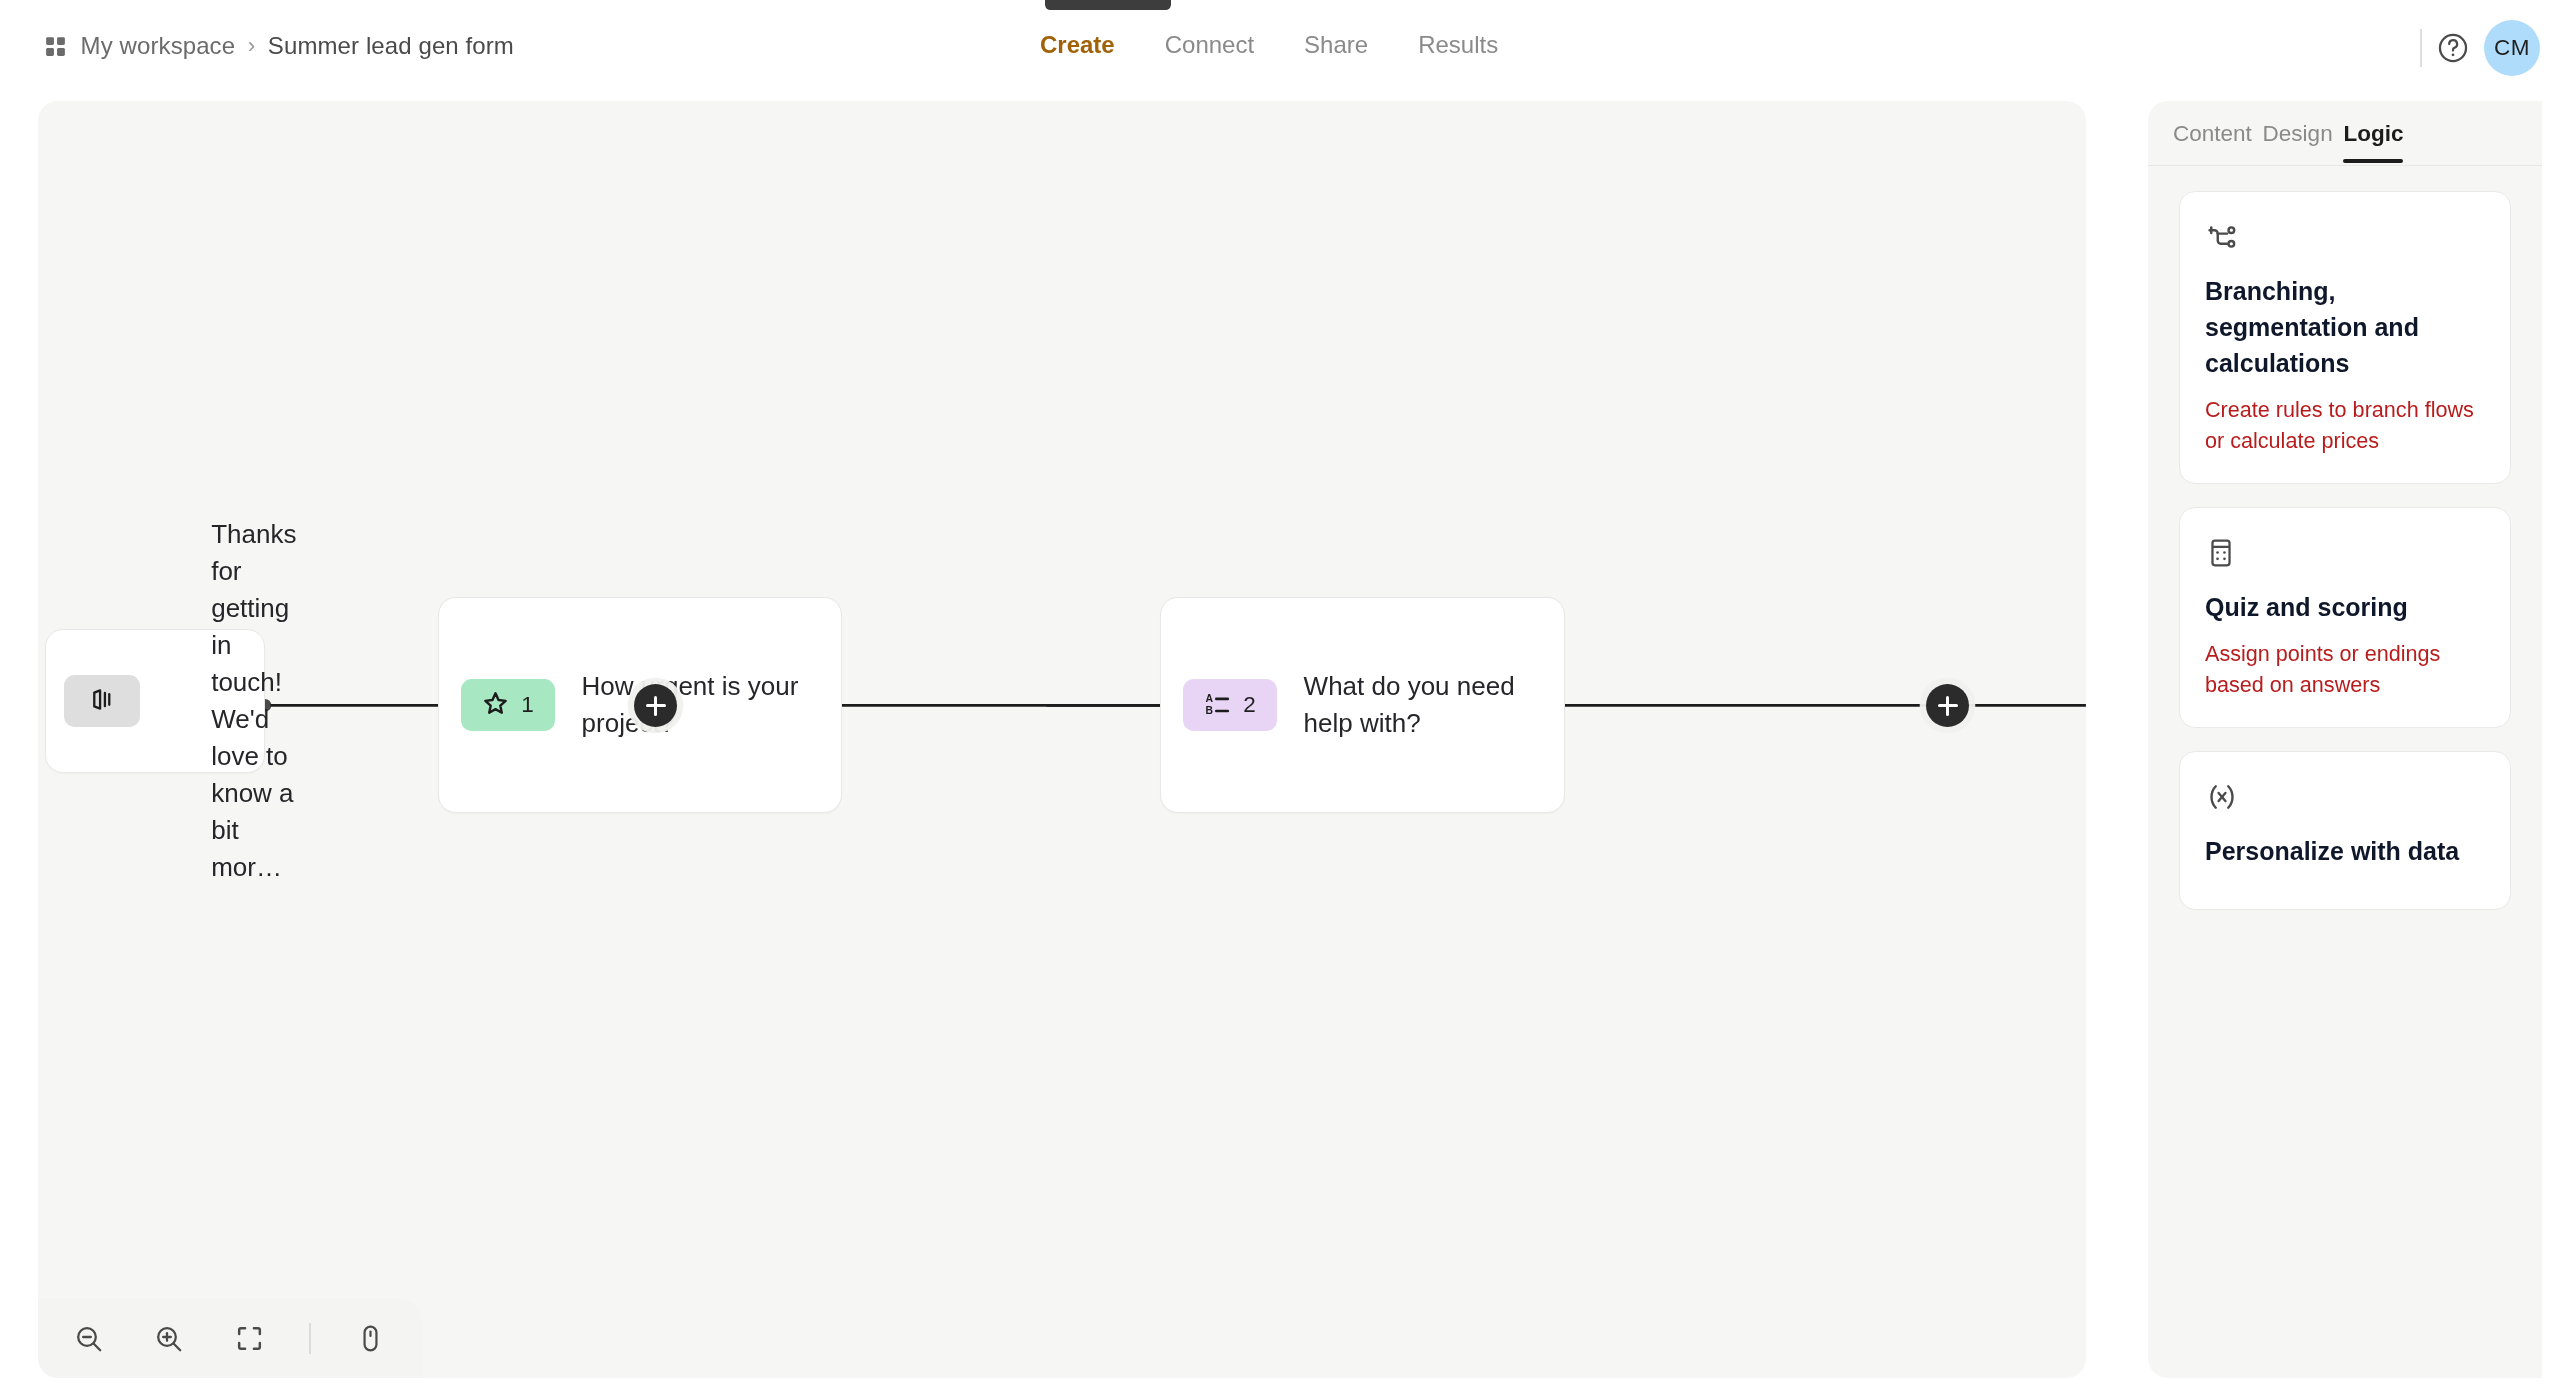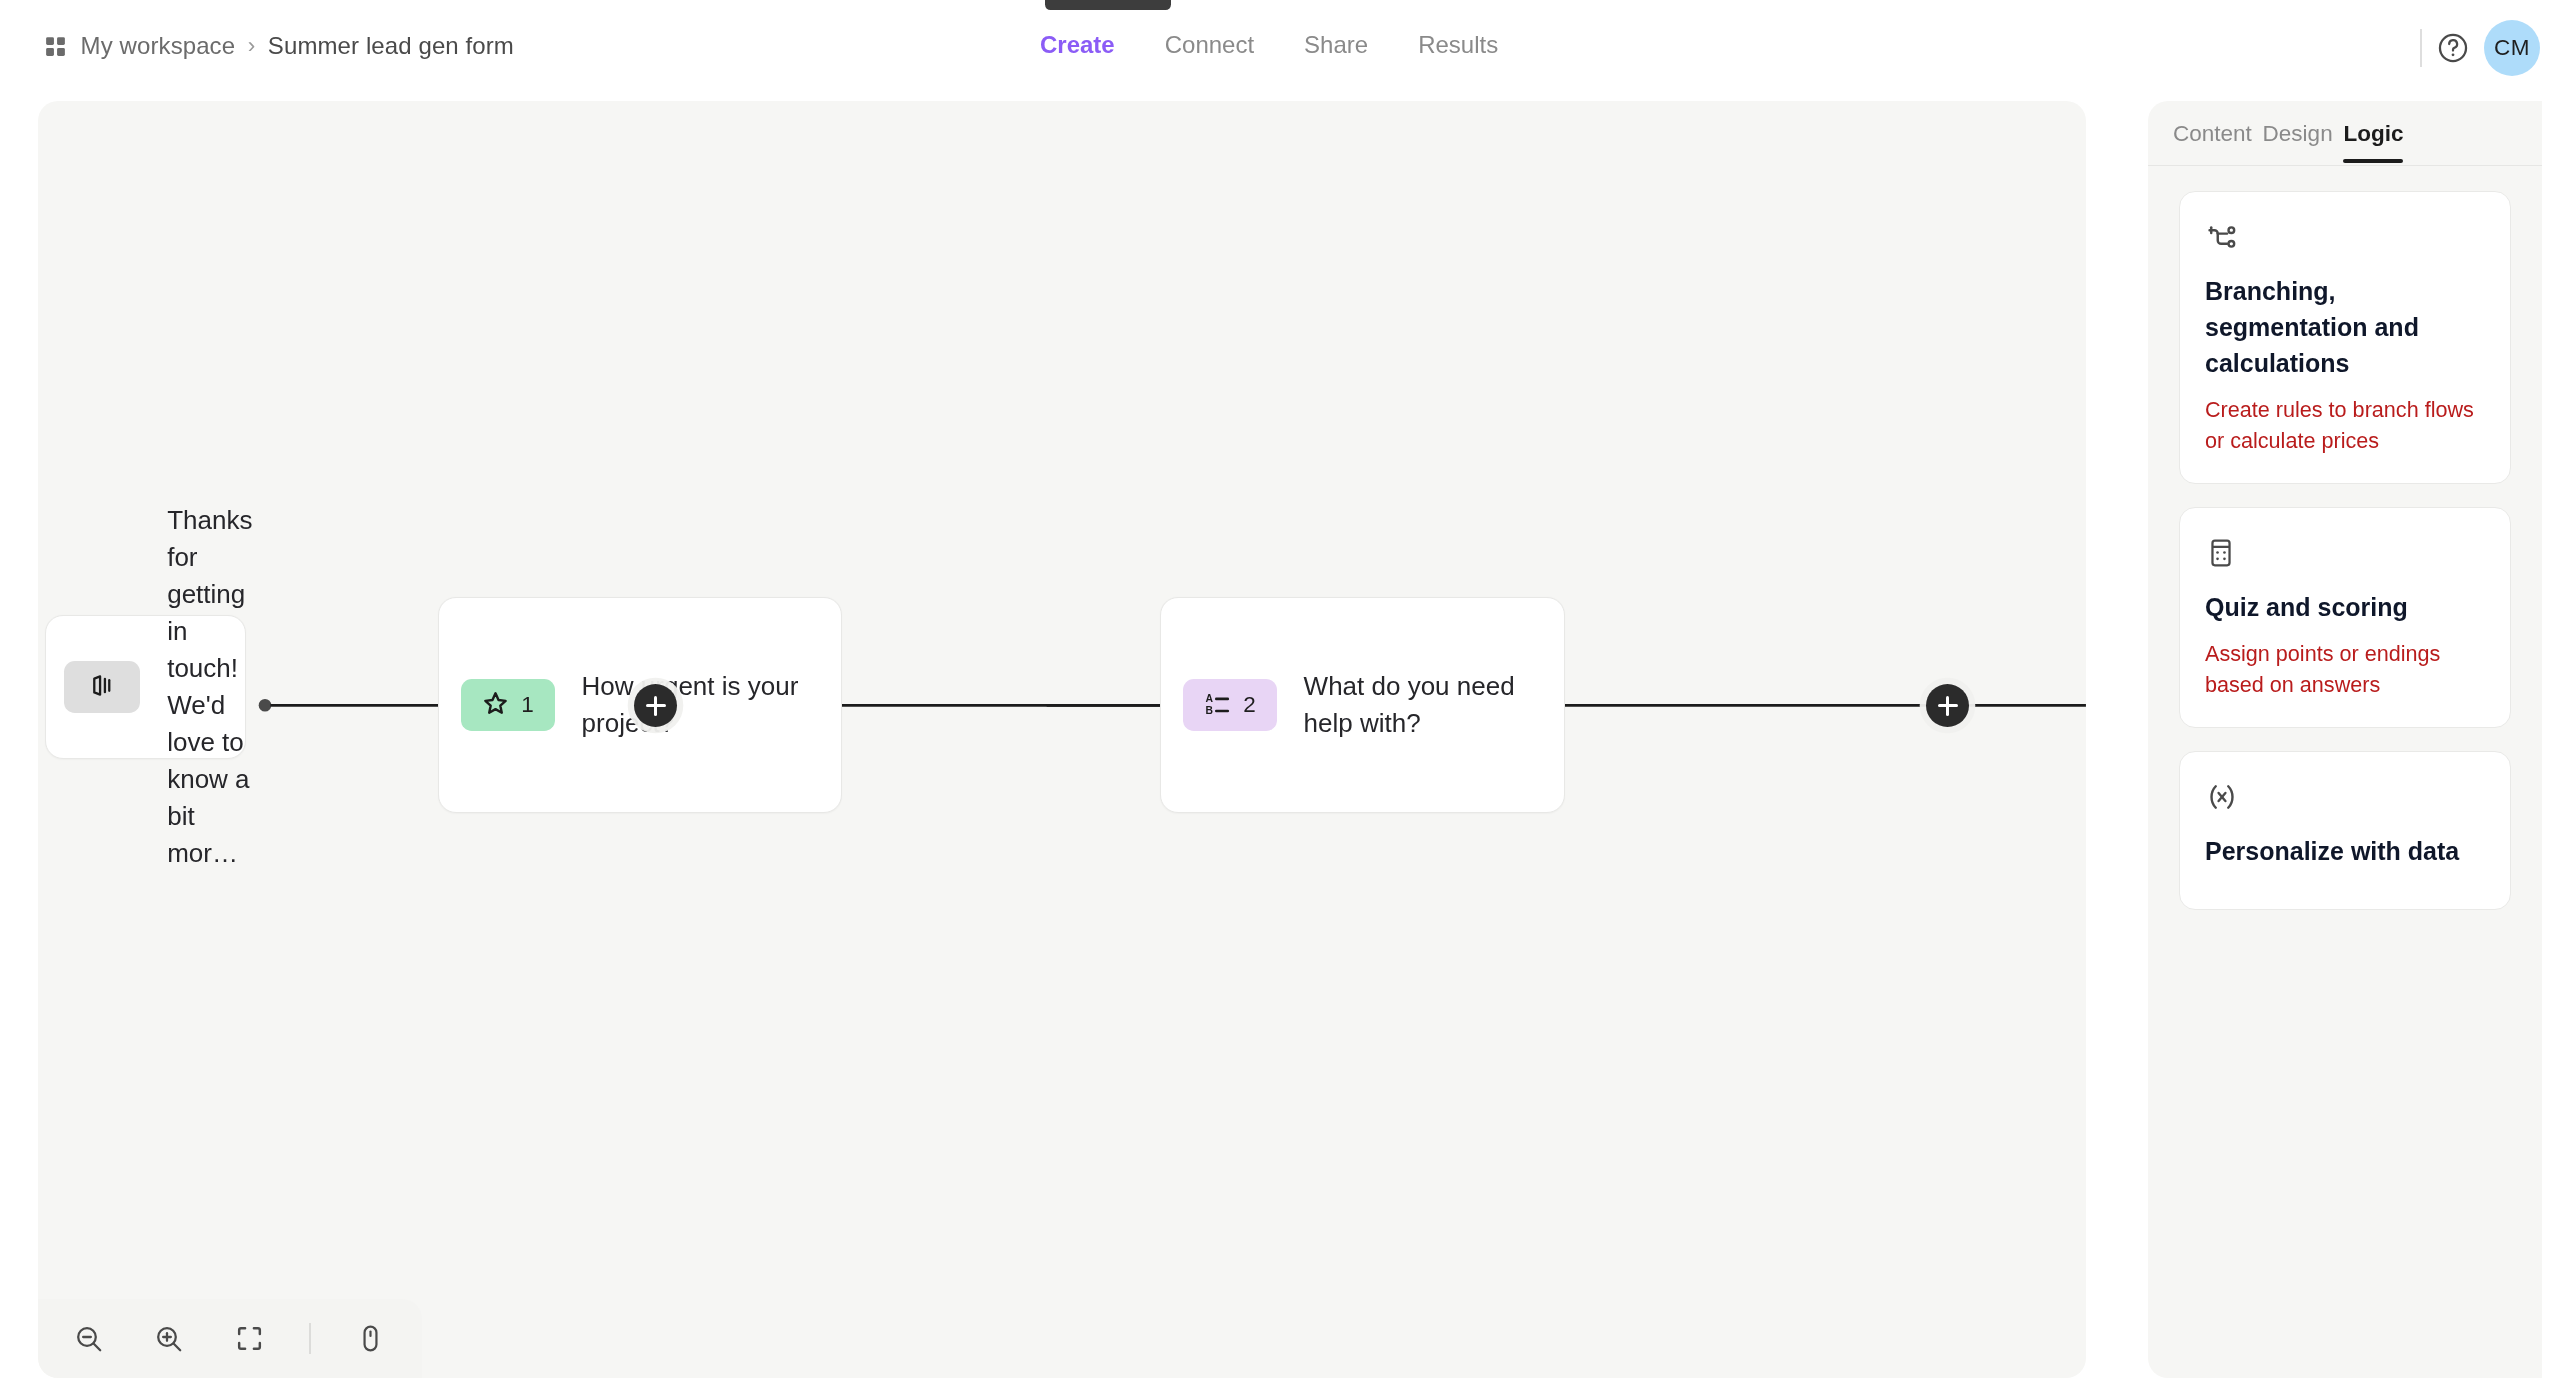--- a/index.html
+++ b/index.html
@@ -29,21 +29,21 @@
     font-size: 24px; color: #6b6b6b; letter-spacing: 0.1px; white-space: nowrap;
   }
   .crumb.current { color: #4a4a4a; }
   .crumb-sep { font-size: 22.5px; color: #9a9a9a; }
 
   .main-tabs {
     position: absolute; left: 1040px; top: 31px;
     display: flex; align-items: center; gap: 50px;
   }
   .main-tab { font-size: 24px; color: #8a8a8a; white-space: nowrap; }
-  .main-tab.active { color: #8b5cf6; font-weight: 700; }
+  .main-tab.active { color: #a16207; font-weight: 700; }
 
   .header-right {
     position: absolute; right: 36px; top: 20px;
     display: flex; align-items: center; gap: 13px;
   }
   .hdr-divider { width: 1.8px; height: 38px; background: #dedede; }
   .help-btn { width: 36px; height: 36px; display: flex; align-items: center; justify-content: center; }
   .avatar {
     width: 56px; height: 56px; border-radius: 50%;
     background: #aedcfa; color: #1f1f1f;
@@ -191,21 +191,21 @@
       <circle cx="252" cy="671" r="7" fill="#4a4a4a"></circle>
       <line x1="258" y1="671" x2="840" y2="671" stroke="#1c1c1c" stroke-width="3"></line>
       <path d="M834 660 L852 671 L834 682" fill="none" stroke="#1c1c1c" stroke-width="3.4" stroke-linecap="round" stroke-linejoin="round"></path>
 
       <line x1="686" y1="671" x2="1275" y2="671" stroke="#1c1c1c" stroke-width="3"></line>
       <path d="M1269 660 L1287 671 L1269 682" fill="none" stroke="#1c1c1c" stroke-width="3.4" stroke-linecap="round" stroke-linejoin="round"></path>
 
       <line x1="1120" y1="671" x2="2274" y2="671" stroke="#1c1c1c" stroke-width="3"></line>
     </svg>
 
-    <div class="node" style="left:7.2px; top:514px; width:201px; height:144px;">
+    <div class="node" style="left:7.2px; top:528px; width:220px; height:144px;gap:44px;">
       <div class="node-badge gray" style="margin-left:18px;">
         <span>
           <svg width="29" height="29" viewBox="0 0 24 24" fill="none" stroke="#1c1c1c" stroke-width="1.9" stroke-linecap="round" stroke-linejoin="round">
             <path d="M10 4.5 L5.2 6.3 V17.7 L10 19.5 Z"></path>
             <path d="M14 6.5 V17.5"></path>
             <path d="M17.6 7.6 V16.4"></path>
           </svg>
         </span>
       </div>
       <div class="node-title">Thanks for getting in touch! We'd love to know a bit mor…</div>

